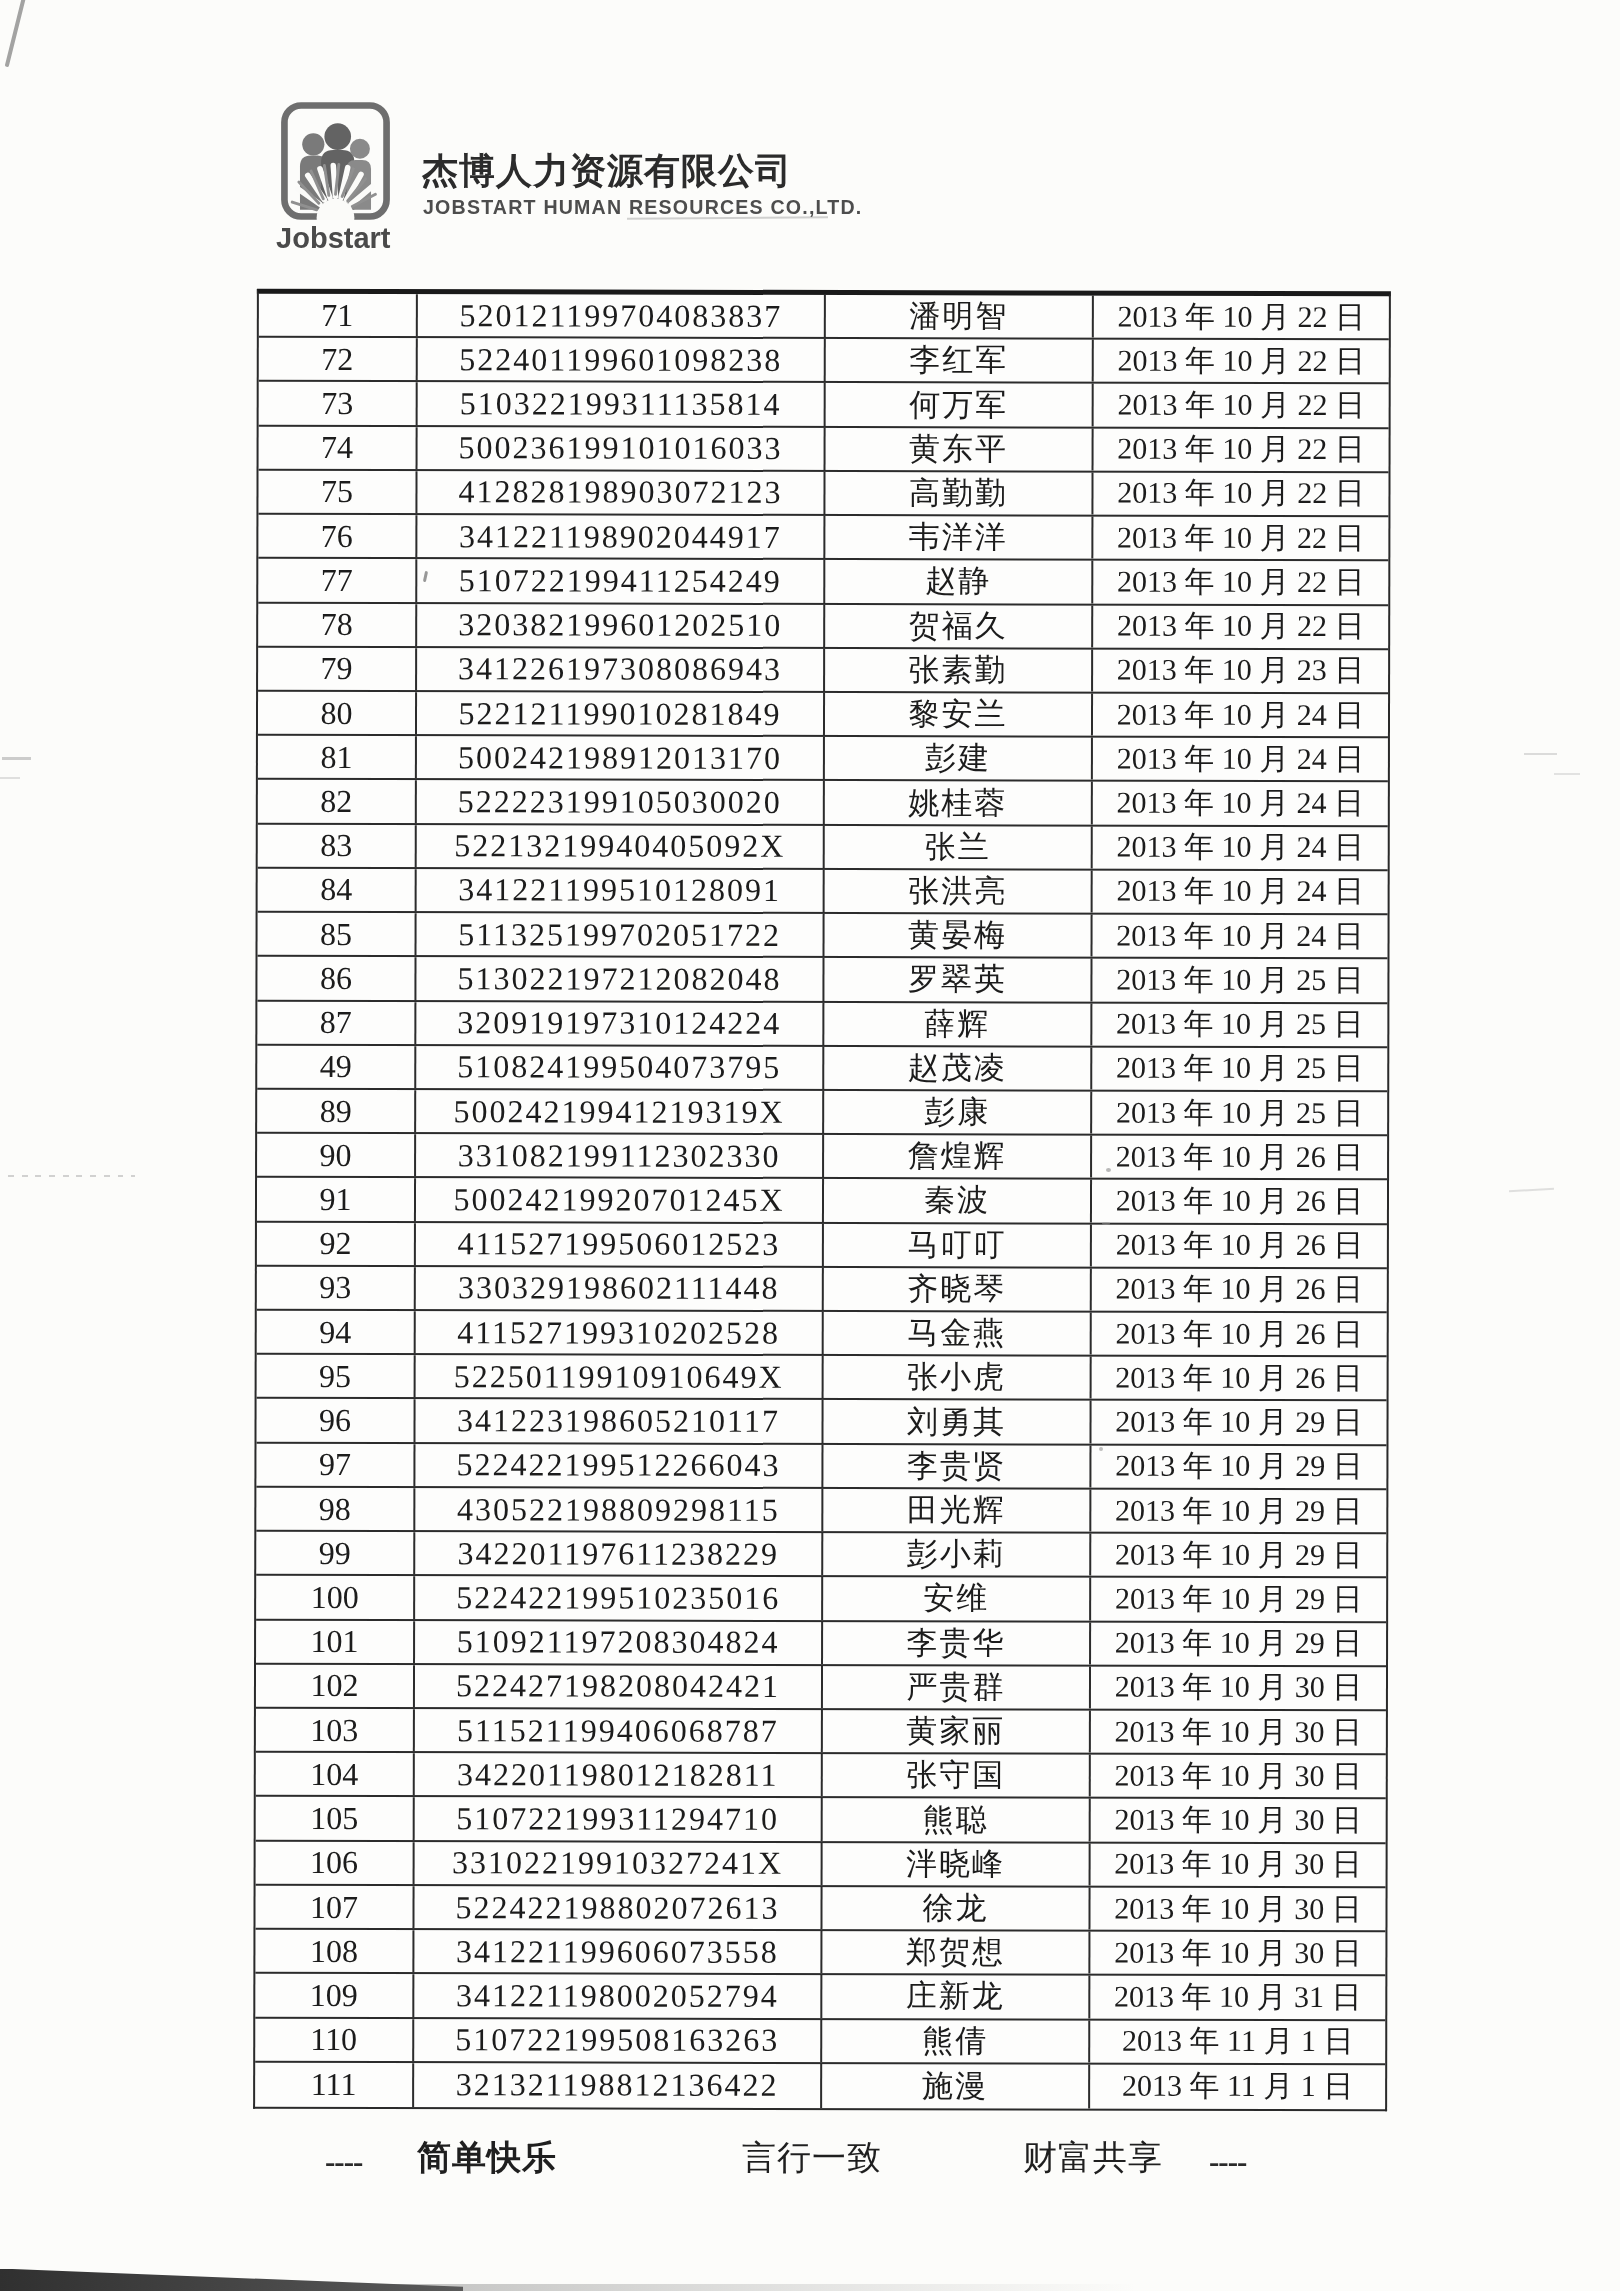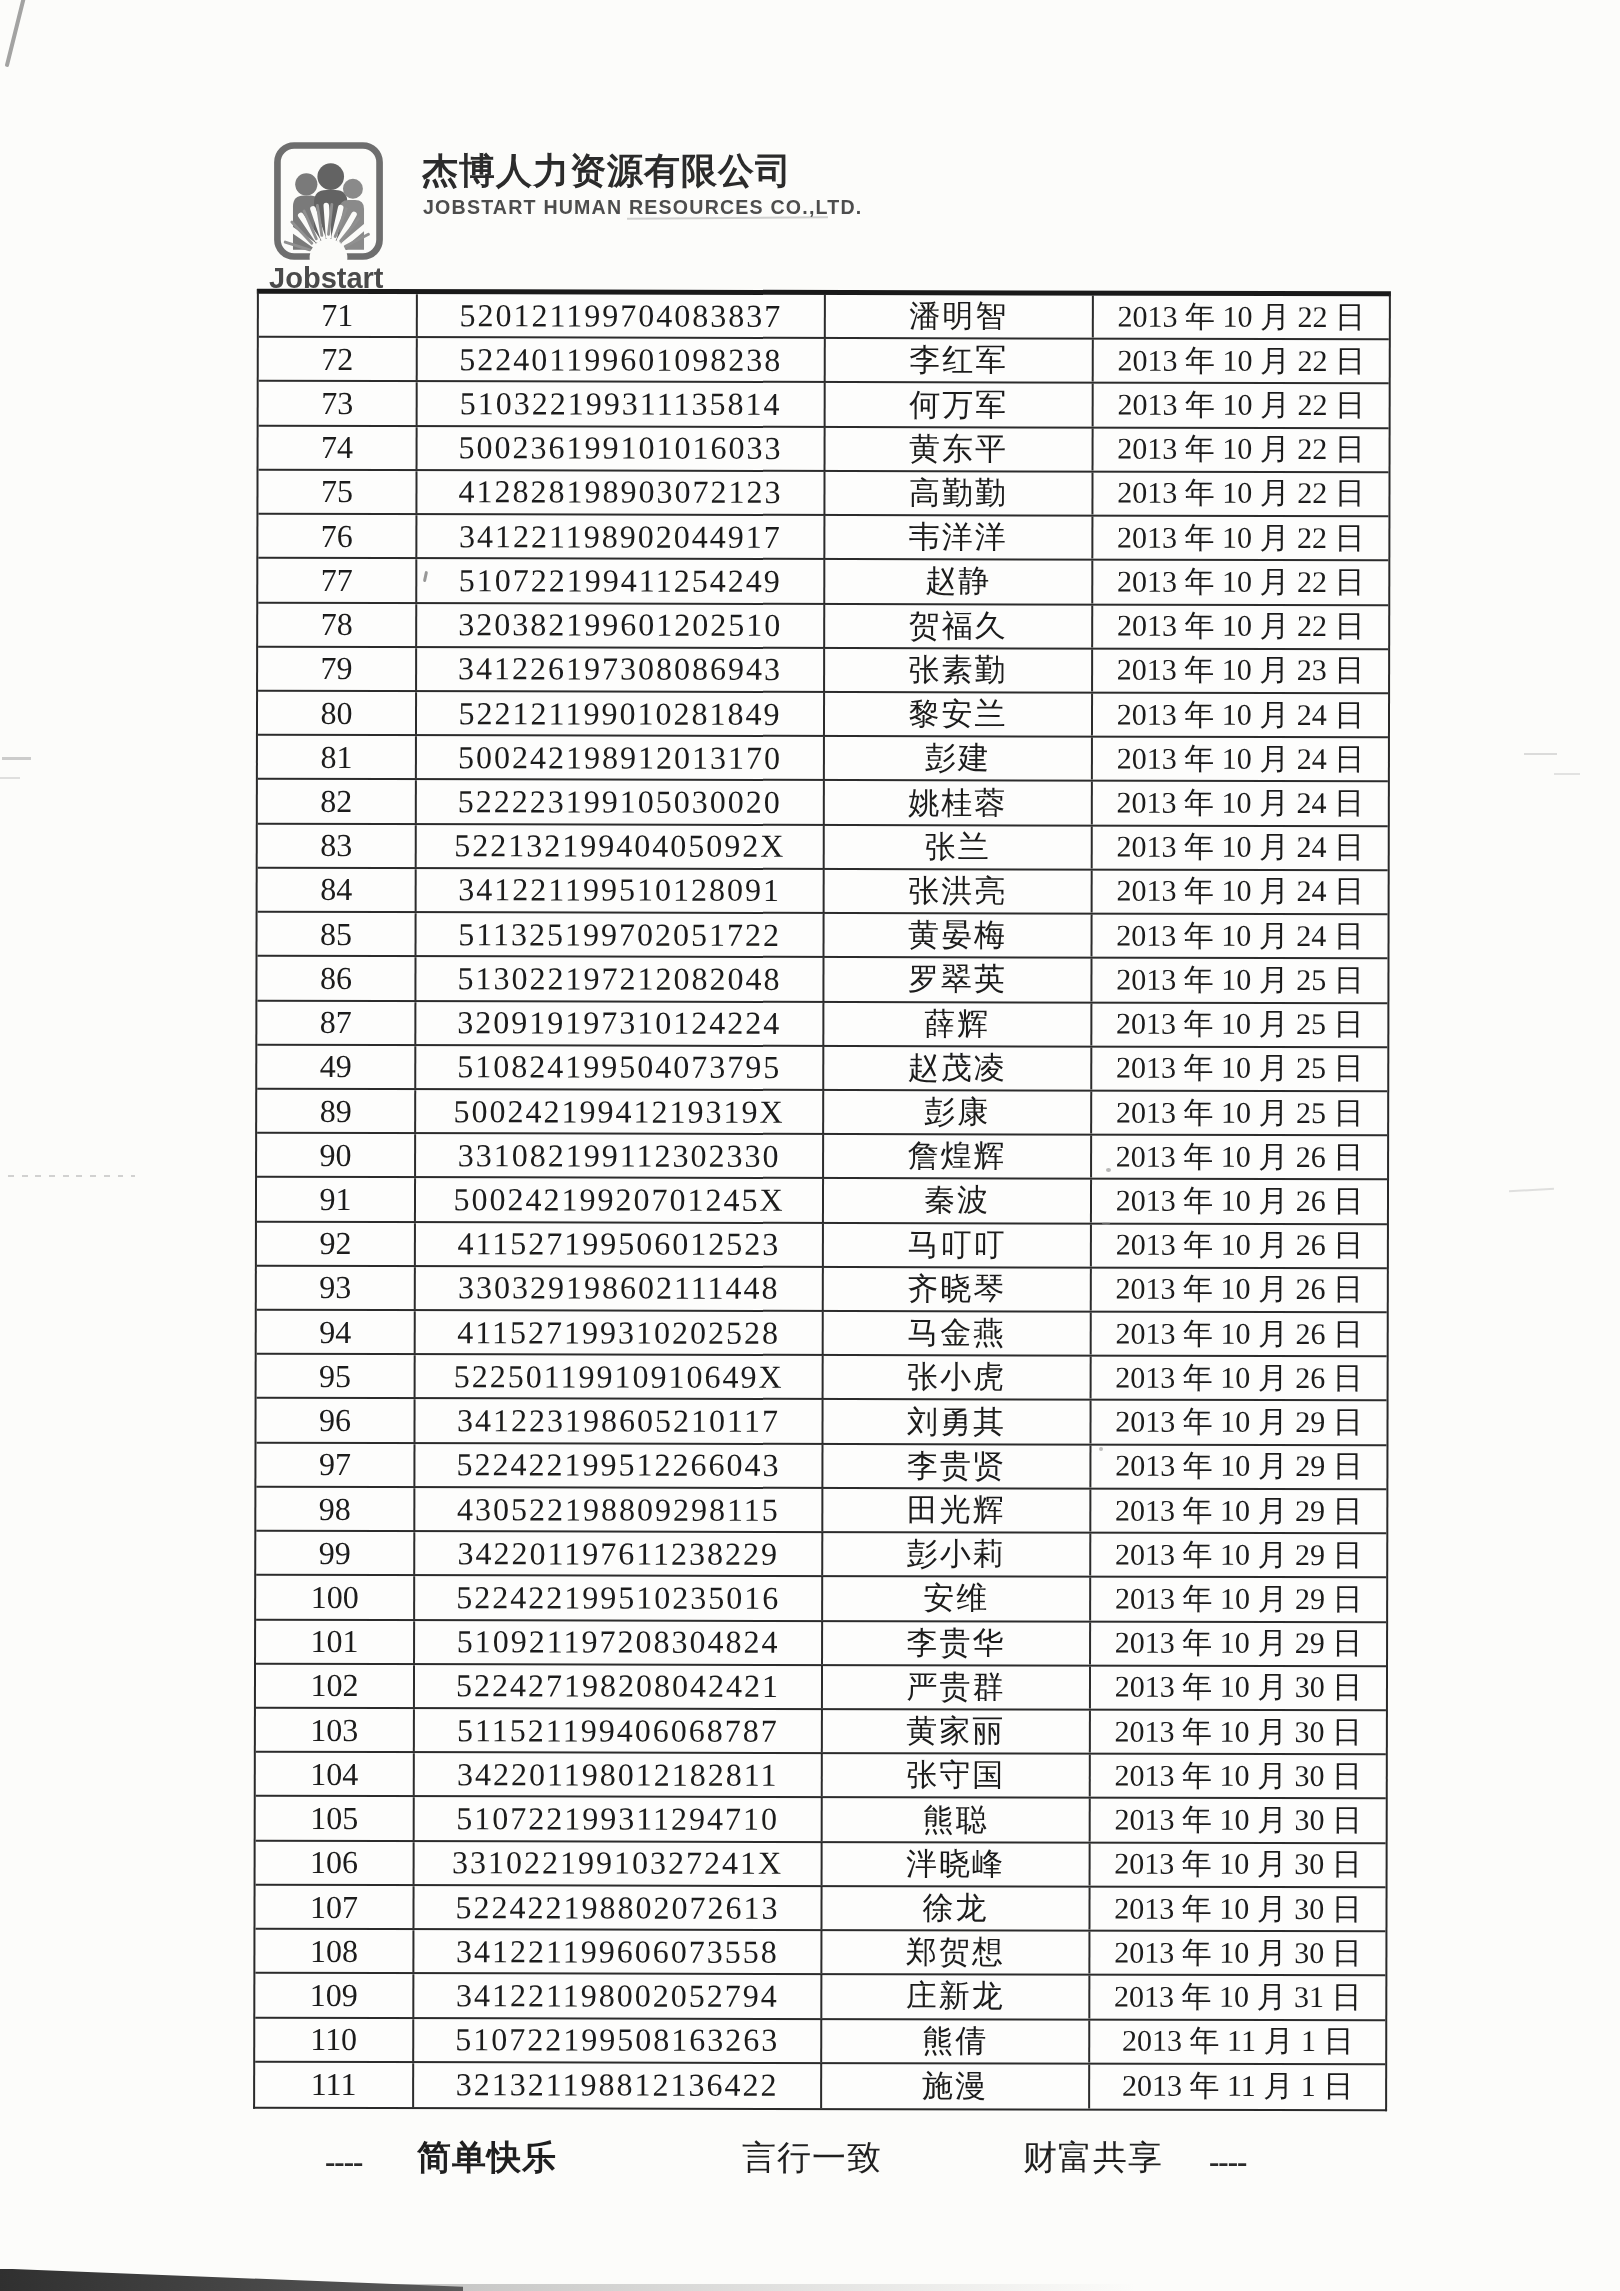--- a/index.html
+++ b/index.html
@@ -3,21 +3,21 @@
 <meta charset="utf-8">
 <style>
   html, body { margin:0; padding:0; background:#e9e9e7; }
   .page {
     position:relative; width:1620px; height:2292px;
     background:#fcfcfa; overflow:hidden;
     font-family:"Liberation Serif", serif; color:#1c1c1c;
   }
 
   
-  .logo { position:absolute; left:273px; top:102px; width:118px; text-align:left;margin-top:40px; }
+  .logo { position:absolute; left:280px; top:102px; width:118px; text-align:left; }
   .logo-mark { display:block; }
   .logo-word {
     margin-top:2px; margin-left:-3.9px;
     font-family:"Liberation Sans", sans-serif;
     font-weight:700; font-size:29px; color:#4a4a4a; letter-spacing:0px;
   }
   .company-cn {
     position:absolute; left:422px; top:147px;
     font-family:Liberation Mono, monospace;
     font-size:36px; font-weight:600; color:#2b2b2b; letter-spacing:1px;

